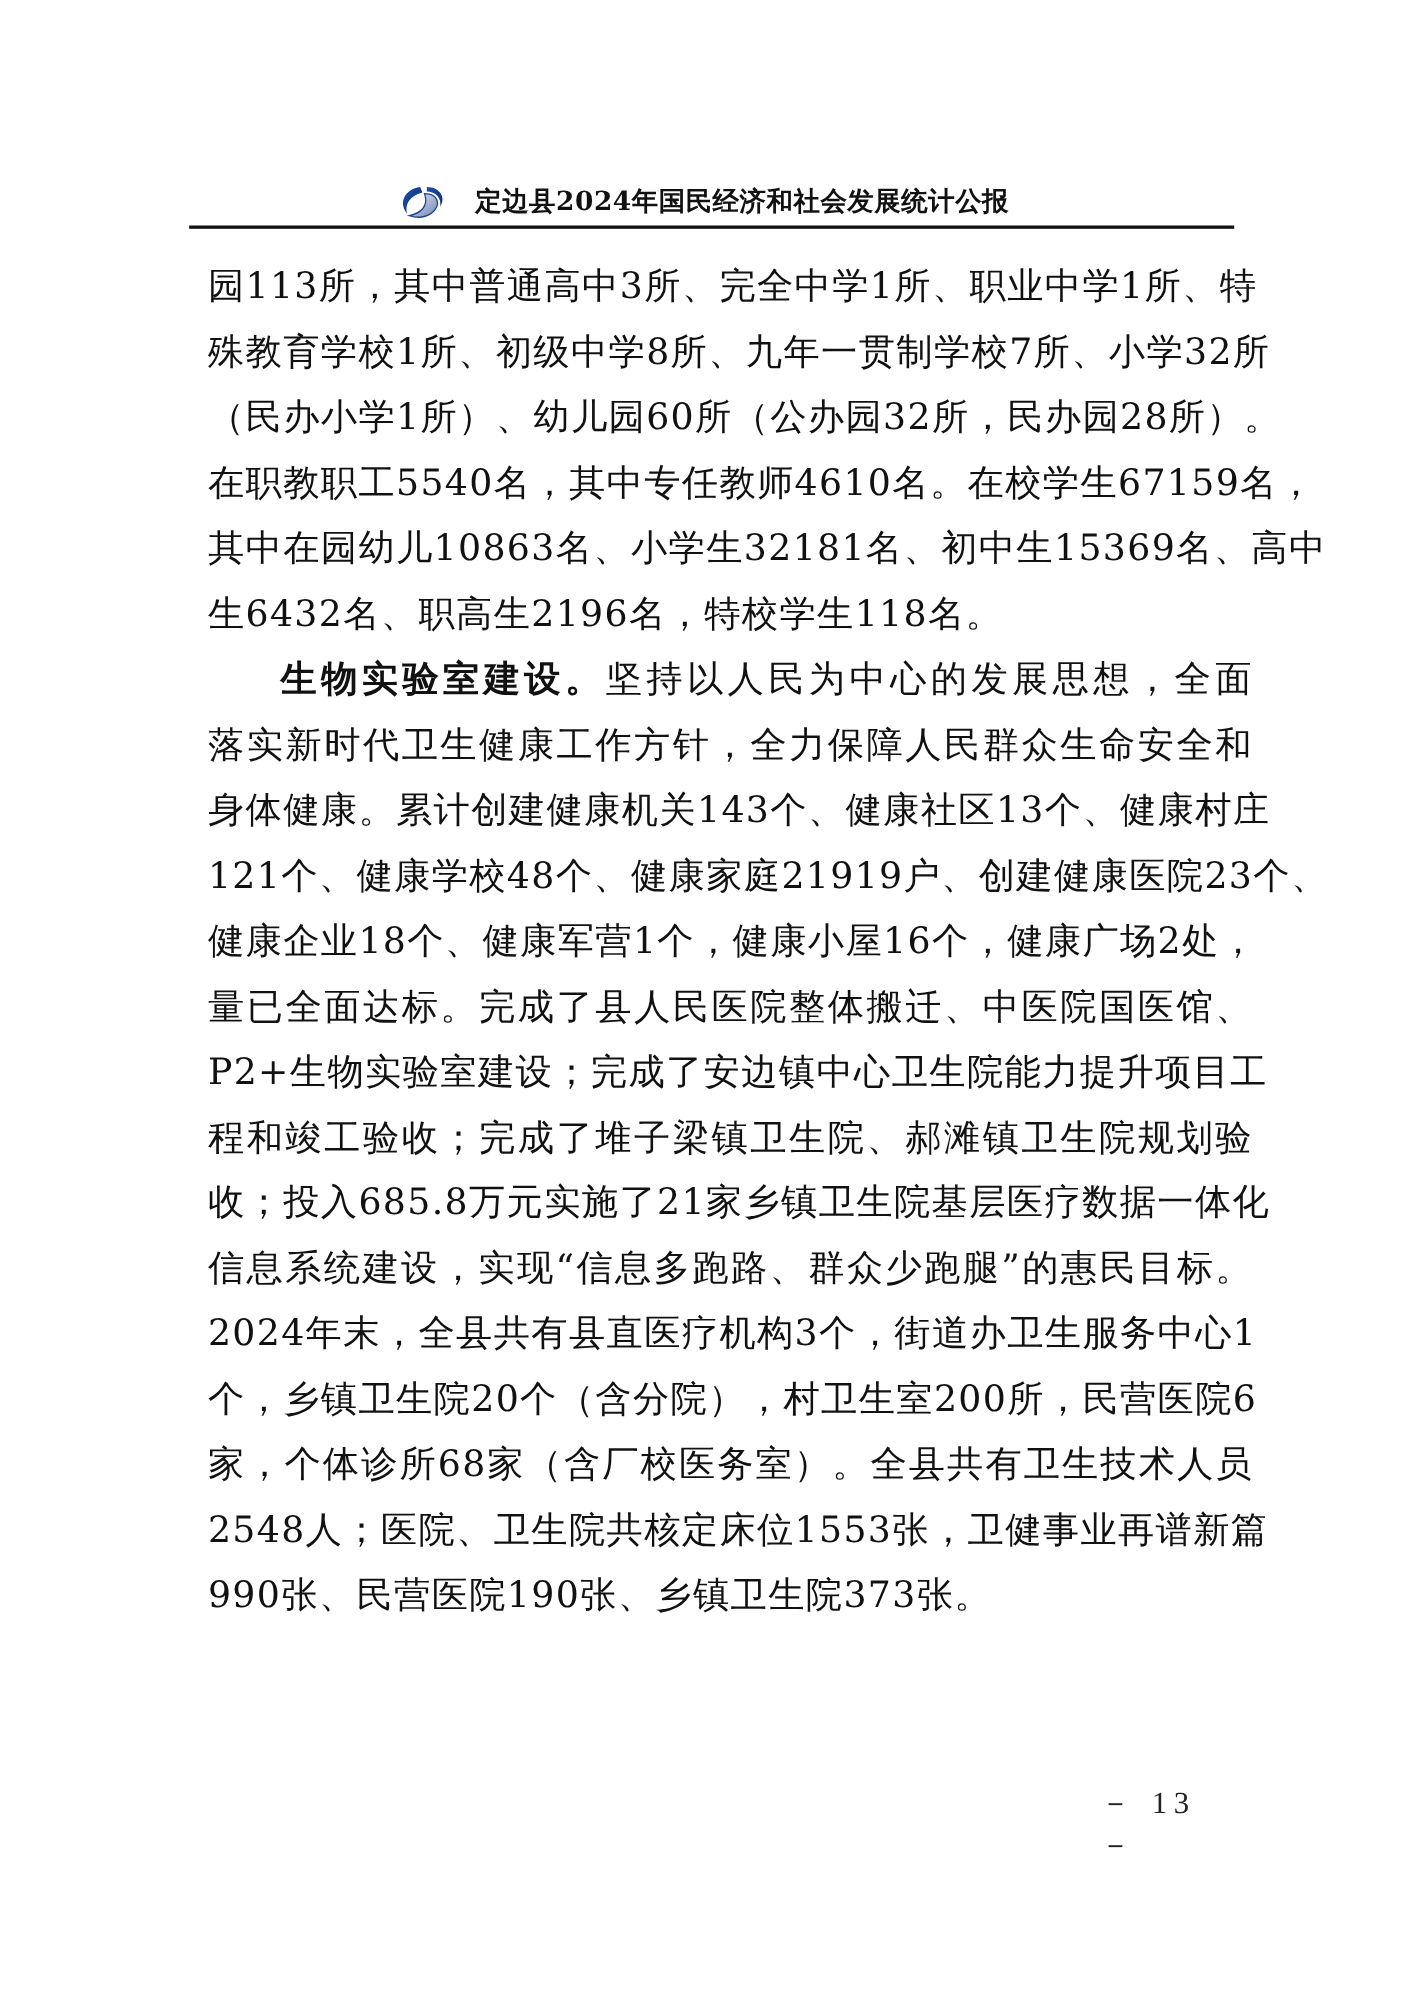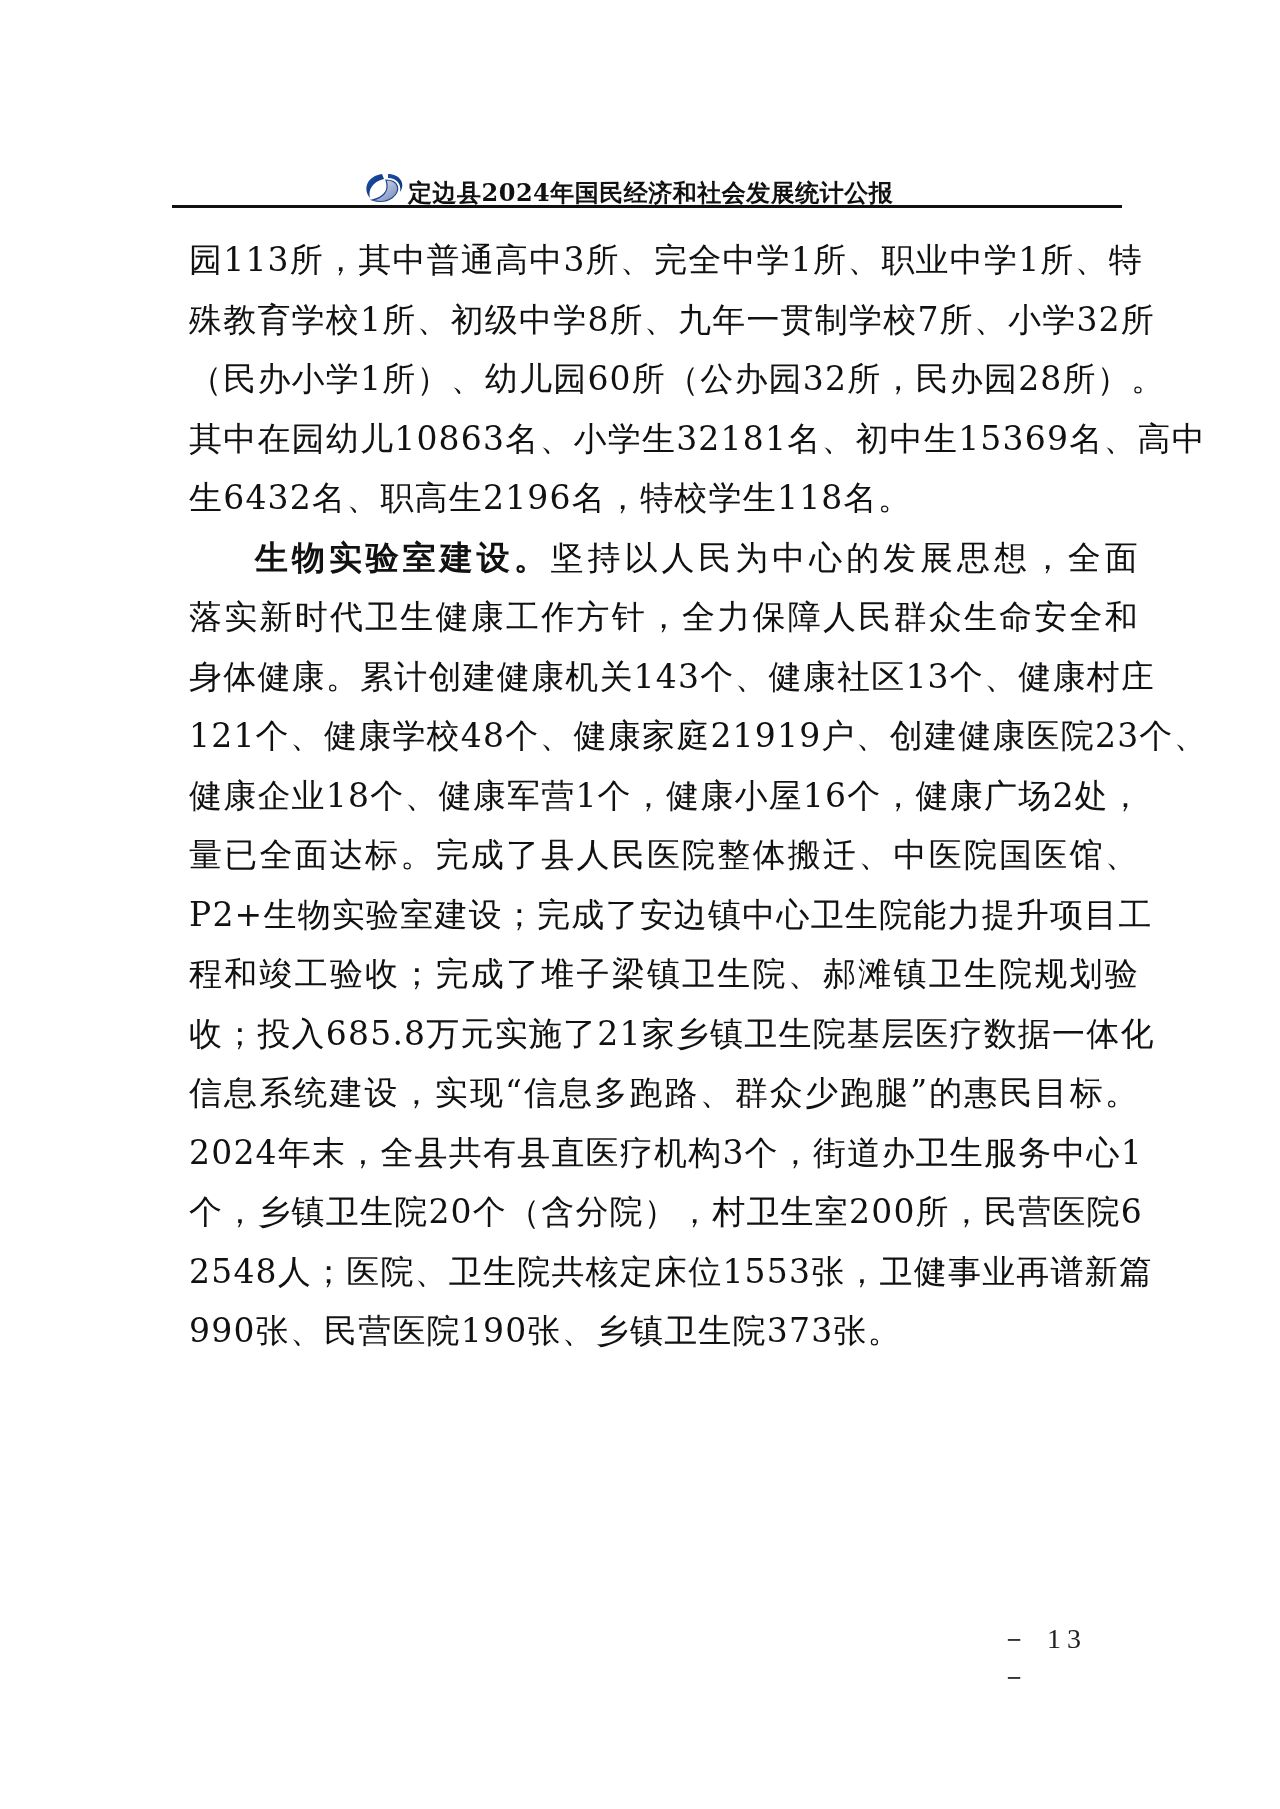--- a/index.html
+++ b/index.html
@@ -20,22 +20,22 @@
       left: 172px;
       top: 160px;
       width: 950px;
       height: 50px;
     }
     .header-title-wrap {
       position: absolute;
       left: 190px;
       top: 8px;
       display: flex;
-      align-items: flex-end;
       height: 40px;
+      gap: 24px;
     }
     .logo {
       width: 44px;
       height: 36px;
       margin-right: 2px;
       position: relative;
       top: -2px;
     }
     .header-title {
       font-family: "DejaVu Serif", "Liberation Serif", serif;
@@ -114,35 +114,37 @@
     <span class="header-title">定边县2024年国民经济和社会发展统计公报</span>
   </div>
   <div class="header-rule"></div>
 </div>
 
 <div class="body-text">
   <div>
     <div class="line">园113所，其中普通高中3所、完全中学1所、职业中学1所、特</div>
     <div class="line">殊教育学校1所、初级中学8所、九年一贯制学校7所、小学32所</div>
     <div class="line">（民办小学1所）、幼儿园60所（公办园32所，民办园28所）。</div>
+    <div class="line">在职教职工5540名，其中专任教师4610名。在校学生67159名，</div>
     <div class="line">其中在园幼儿10863名、小学生32181名、初中生15369名、高中</div>
     <div class="line last">生6432名、职高生2196名，特校学生118名。</div>
   </div>
 
   <div>
     <div class="line indent"><span class="bold-lead">生物实验室建设。</span><span>坚持以人民为中心的发展思想，全面</span></div>
     <div class="line">落实新时代卫生健康工作方针，全力保障人民群众生命安全和</div>
     <div class="line">身体健康。累计创建健康机关143个、健康社区13个、健康村庄</div>
     <div class="line">121个、健康学校48个、健康家庭21919户、创建健康医院23个、</div>
     <div class="line">健康企业18个、健康军营1个，健康小屋16个，健康广场2处，</div>
     <div class="line">量已全面达标。完成了县人民医院整体搬迁、中医院国医馆、</div>
     <div class="line">P2+生物实验室建设；完成了安边镇中心卫生院能力提升项目工</div>
     <div class="line">程和竣工验收；完成了堆子梁镇卫生院、郝滩镇卫生院规划验</div>
     <div class="line">收；投入685.8万元实施了21家乡镇卫生院基层医疗数据一体化</div>
     <div class="line">信息系统建设，实现“信息多跑路、群众少跑腿”的惠民目标。</div>
     <div class="line">2024年末，全县共有县直医疗机构3个，街道办卫生服务中心1</div>
     <div class="line">个，乡镇卫生院20个（含分院），村卫生室200所，民营医院6</div>
+    <div class="line">家，个体诊所68家（含厂校医务室）。全县共有卫生技术人员</div>
     <div class="line">2548人；医院、卫生院共核定床位1553张，卫健事业再谱新篇</div>
     <div class="line last">990张、民营医院190张、乡镇卫生院373张。</div>
   </div>
 </div>
 
 <div class="page-number">－ 13 －</div>
 
 </body></html>

